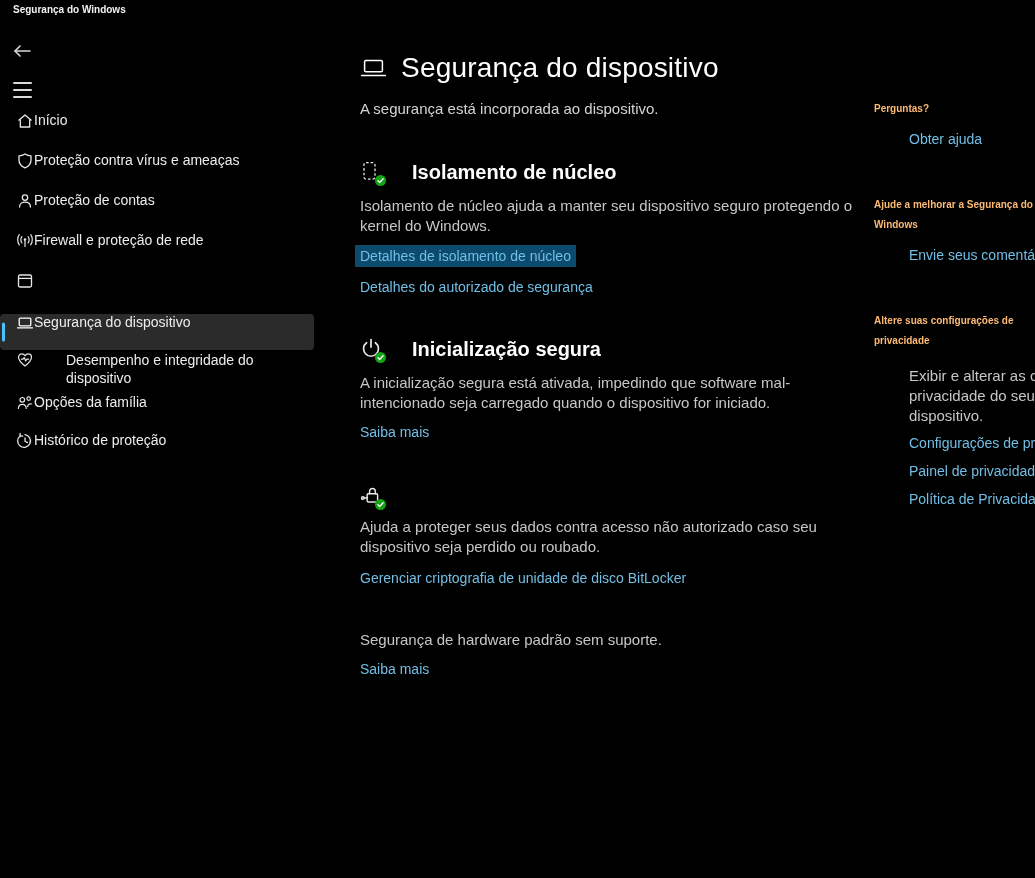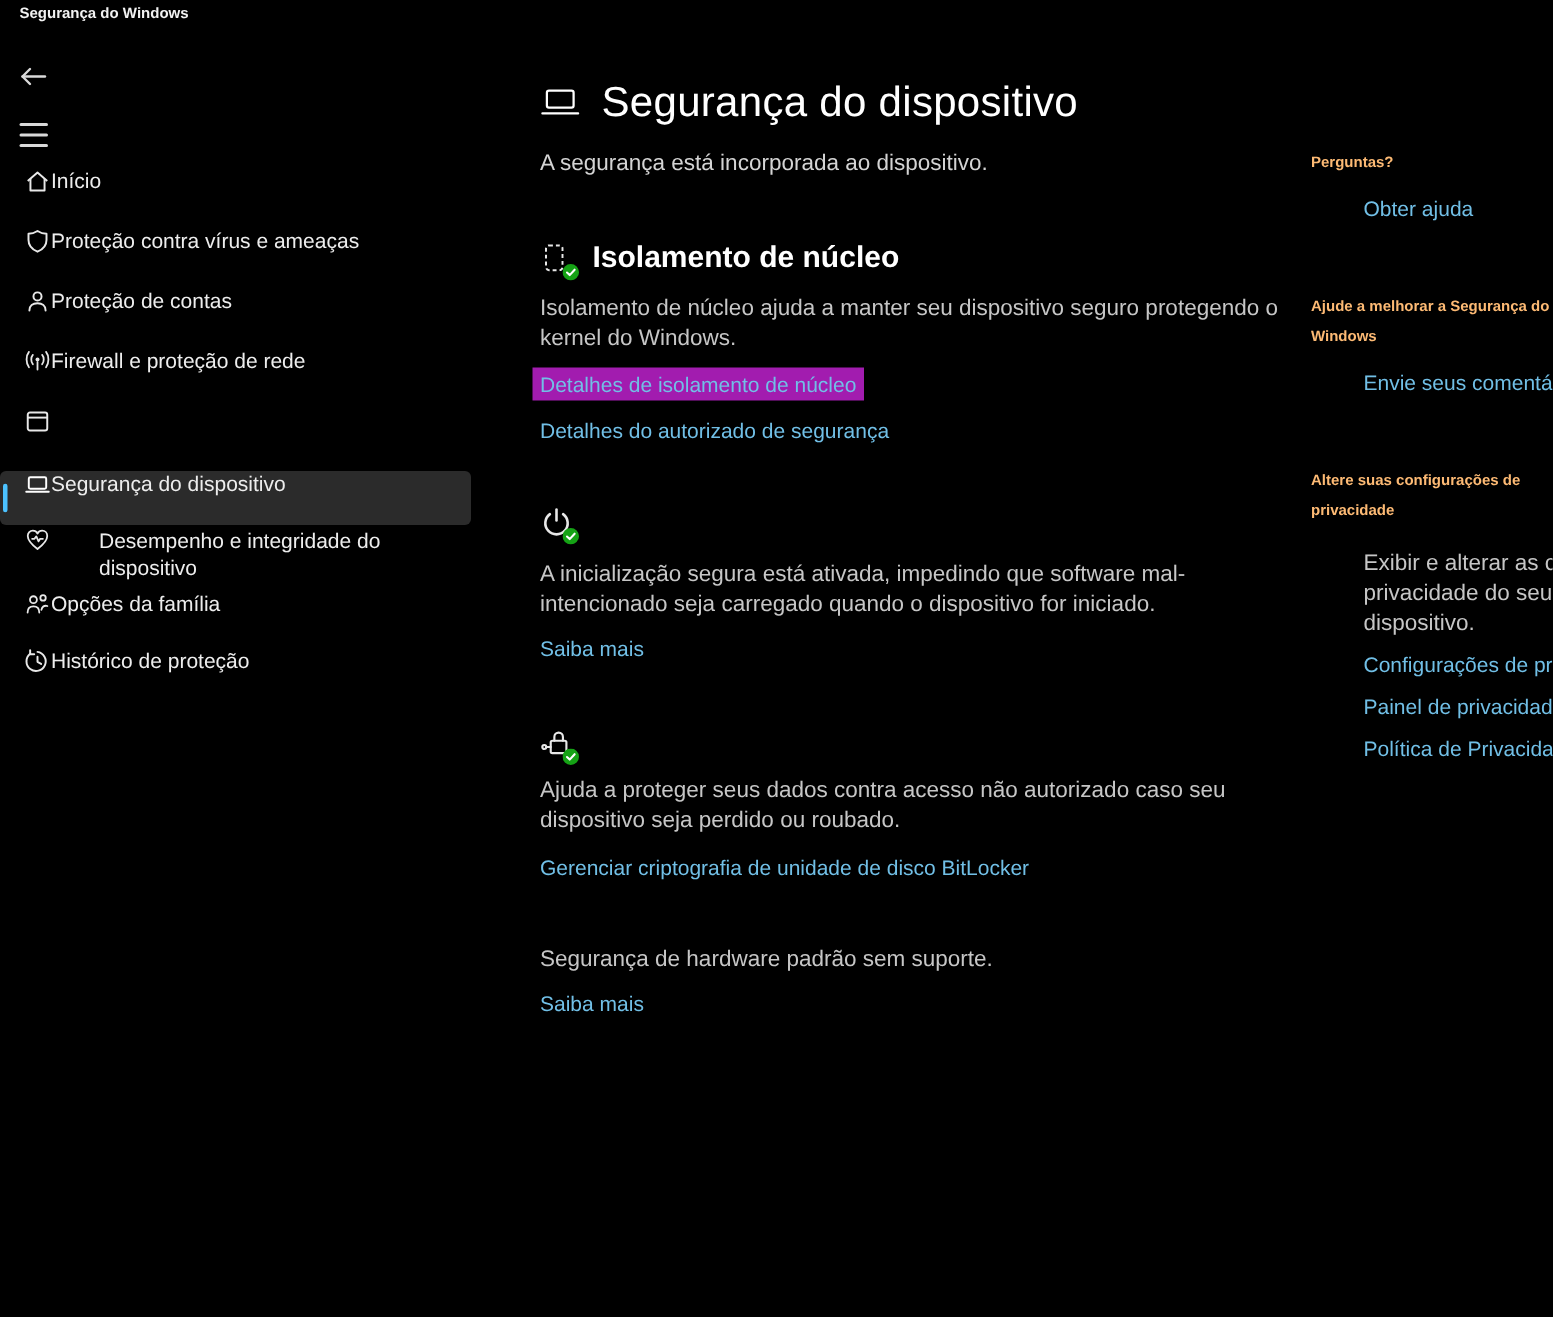--- a/index.html
+++ b/index.html
@@ -44,35 +44,35 @@
   .nav-item .lbl2 { width: 235px; line-height: 18px; margin-left: 32px; }
 
   
   .main-h1 {
     position: absolute; left: 360px; top: 52px;
     display: flex; align-items: center; gap: 14px;
   }
   .main-h1 h1 { font-size: 28px; font-weight: 300; color: #ffffff; letter-spacing: .2px; }
   .subtitle { position: absolute; left: 360px; top: 100px; font-size: 15px; color: #d4d4d4; }
 
-  .sec-head { position: absolute; left: 360px; display: flex; align-items: center; gap: 13px; }
+  .sec-head { position: absolute; left: 360px; display: flex; gap: 30px; }
   .sec-head h2 { font-size: 20px; font-weight: 700; color: #ffffff; }
   .sec-icon { position: relative; width: 22px; height: 22px; flex: 0 0 auto; }
   .sec-icon .badge { position: absolute; right: -4px; bottom: -3px; }
 
   .body-text {
     position: absolute; left: 360px; width: 492px;
     font-size: 15px; line-height: 20px; color: #c6c6c6;
   }
   .lnk {
     position: absolute; left: 360px;
     font-size: 14px; color: #71bfe6; cursor: pointer; text-decoration: none;
     white-space: nowrap;
   }
-  .lnk.hl { background: #a21caf; padding: 3px 5px; left: 355px; }
+  .lnk.hl { background: #0c4a6e; padding: 3px 5px; left: 355px; }
 
   
   .aside-h { position: absolute; left: 874px; font-size: 10px; font-weight: 700; color: #fdba74; white-space: nowrap; }
   .aside-b { position: absolute; left: 909px; font-size: 15px; color: #c6c6c6; white-space: nowrap; }
   .aside-lnk { position: absolute; left: 909px; font-size: 14px; color: #71bfe6; cursor: pointer; white-space: nowrap; }
 
   svg { display: block; }
 </style>
 </head>
 <body>
@@ -230,20 +230,21 @@
         <path d="M12.6 3.9 A6.1 6.1 0 1 1 5.4 3.9"></path>
         <path d="M9 1.4 V7.4"></path>
       </svg>
       <span class="badge">
         <svg width="11" height="11" viewBox="0 0 11 11">
           <circle cx="5.5" cy="5.5" r="5.5" fill="#15a215"></circle>
           <polyline points="3,5.7 4.8,7.4 8.1,3.8" fill="none" stroke="#ffffff" stroke-width="1.4" stroke-linecap="round" stroke-linejoin="round"></polyline>
         </svg>
       </span>
     </span>
+    <h2>Inicialização segura</h2>
   </div>
   <p class="body-text" style="top:373px">A inicialização segura está ativada, impedindo que software mal-intencionado seja carregado quando o dispositivo for iniciado.</p>
   <a class="lnk" style="top:424px">Saiba mais</a>
 
   <div class="sec-head" style="top:485px">
     <span class="sec-icon">
       <svg width="22" height="22" viewBox="0 0 20 20" fill="none" stroke="#e8e8e8" stroke-width="1.3" stroke-linecap="round">
         <rect x="6.5" y="8" width="9.5" height="7.5" rx="1"></rect>
         <path d="M8.7 8 V5.7 a2.6 2.6 0 0 1 5.2 0 V8"></path>
         <circle cx="2.6" cy="11.8" r="1.2"></circle>

